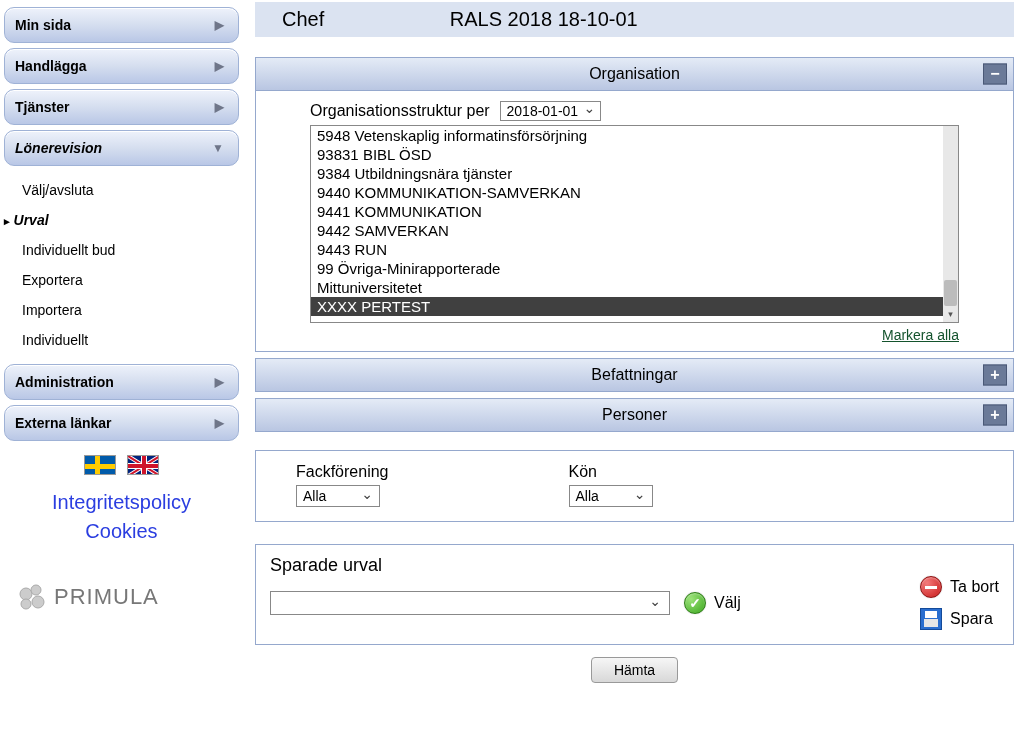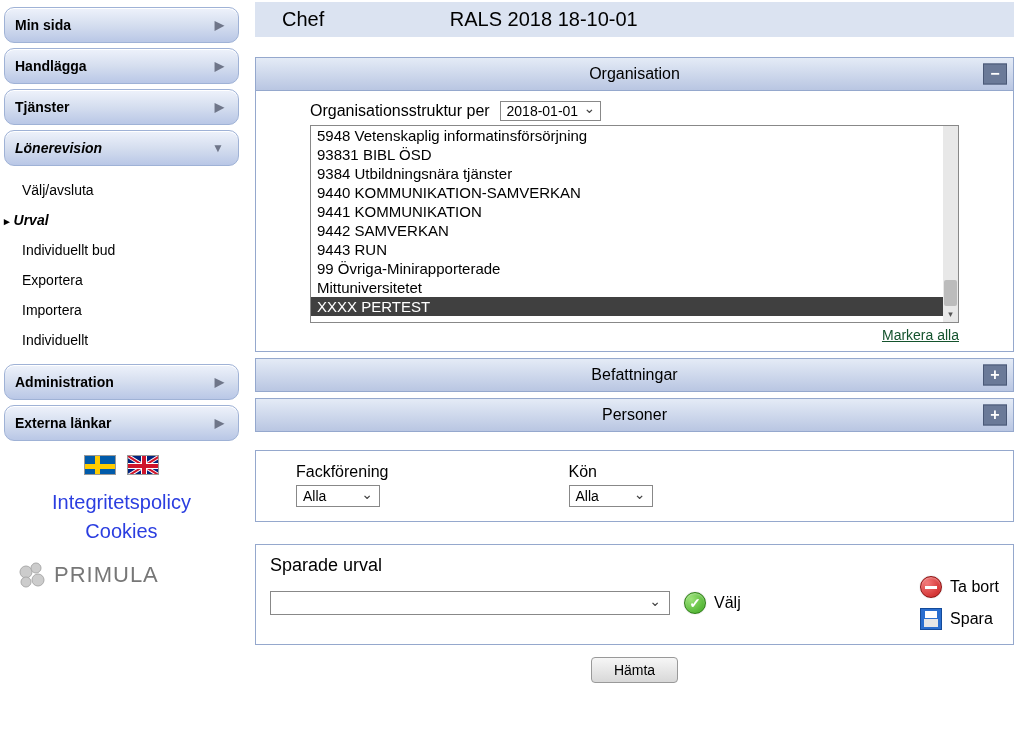--- a/index.html
+++ b/index.html
@@ -72,21 +72,21 @@
   }
   .policy-links div {
     color: #2b3ee0;
     font-size: 20px;
     padding: 3px 0;
     cursor: pointer;
   }
   .logo {
     display: flex;
     align-items: center;
-    margin-top: 12px;
+    margin-top: 34px;
     padding-left: 12px;
     color: #777;
     font-size: 22px;
     letter-spacing: 1px;
   }
   .logo svg { margin-right: 4px; }
   
   .main {
     flex: 1;
     padding: 2px 10px 6px 10px;

